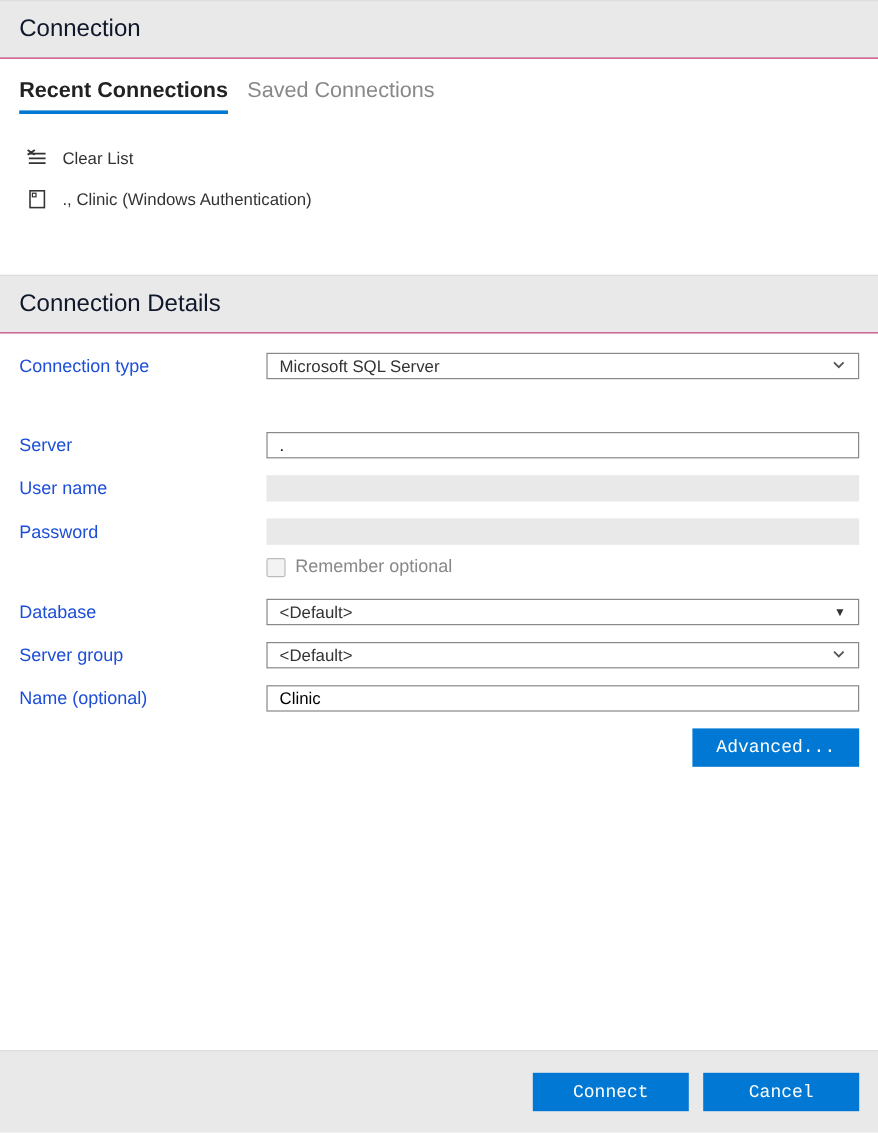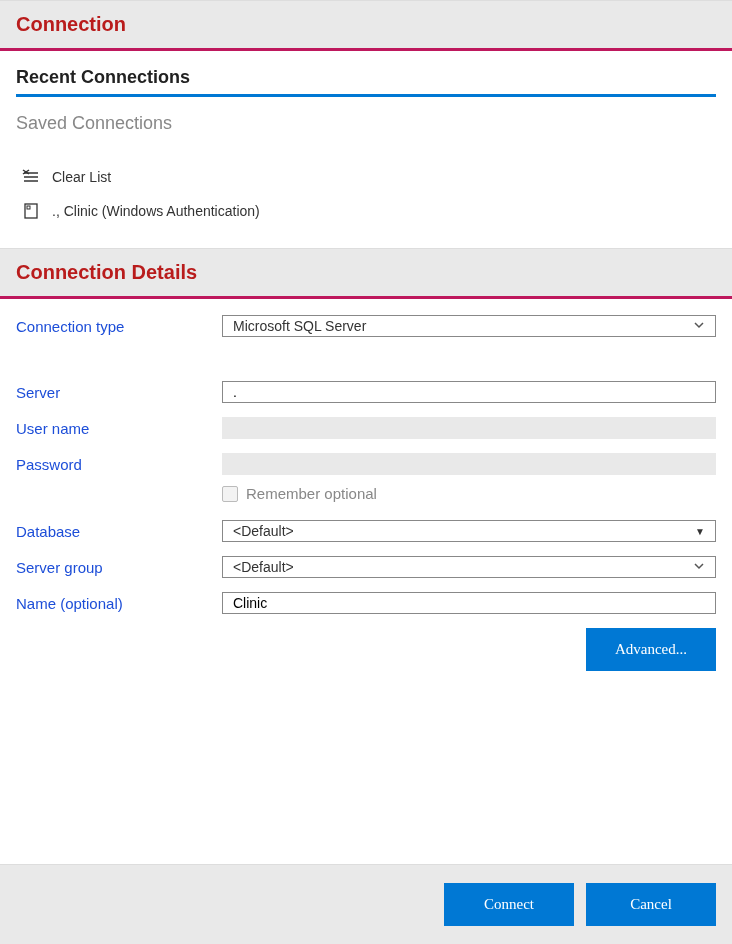--- a/index.html
+++ b/index.html
@@ -15,34 +15,33 @@
       width: 732px;
       height: 944px;
       overflow: hidden;
       display: flex;
       flex-direction: column;
     }
     .section-header {
       background: #e9e9e9;
       padding: 12px 16px;
       font-size: 20px;
-      font-weight: 700;
-      color: #b91c1c;
+      font-weight: 400;
+      color: #0f172a;
       border-top: 1px solid #ddd;
-      border-bottom: 3px solid #be185d;
+      border-bottom: 1px solid #be185d;
     }
     .section-body {
       padding: 16px 16px 20px 16px;
       background: #fff;
     }
     .tabs {
       display: flex;
       gap: 16px;
       margin-bottom: 20px;
-      flex-direction: column;
     }
     .tab {
       font-size: 18px;
       padding-bottom: 6px;
       cursor: pointer;
       color: #888;
     }
     .tab.active {
       color: #222;
       font-weight: 600;
@@ -125,24 +124,24 @@
     }
     .advanced-row {
       display: flex;
       justify-content: flex-end;
       margin-top: 8px;
     }
     .btn-primary {
       background: #0078d4;
       color: #fff;
       border: none;
-      height: 43px;
+      height: 32px;
       min-width: 130px;
       font-size: 15px;
-      font-family: Liberation Serif, serif;
+      font-family: Liberation Mono, monospace;
       cursor: pointer;
       padding: 0 20px;
     }
     .footer {
       margin-top: auto;
       background: #e9e9e9;
       padding: 18px 16px;
       display: flex;
       justify-content: flex-end;
       gap: 12px;

